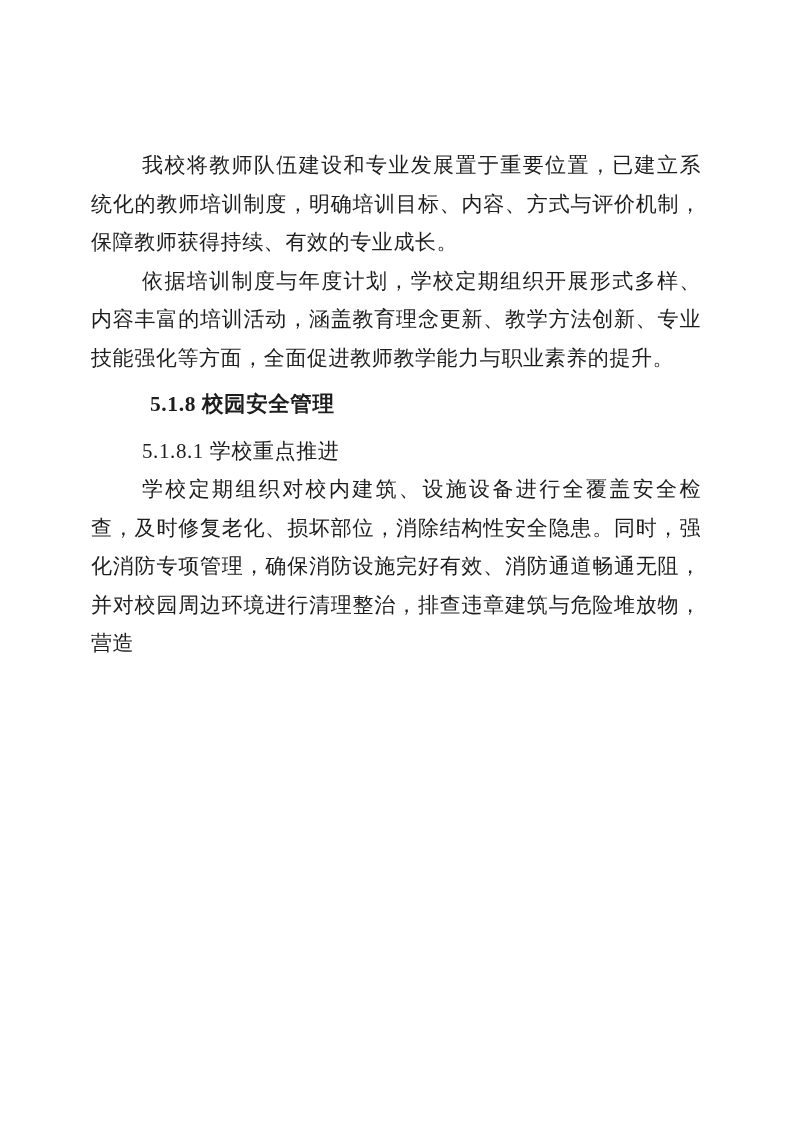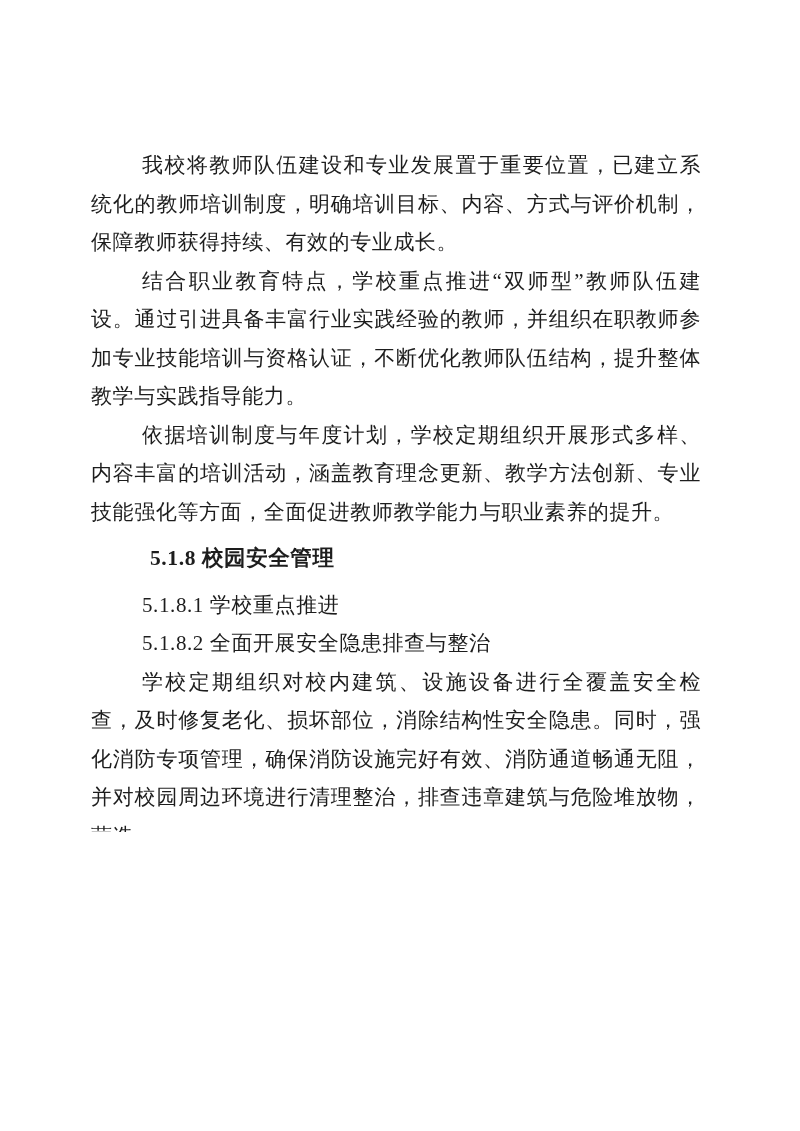--- a/index.html
+++ b/index.html
@@ -53,21 +53,19 @@
     letter-spacing: 1.5px;
     color: #2d2d2d;
   }
 </style>
 </head>
 <body>
 
 <div class="page">
   <div class="text-block">
     <p class="para">我校将教师队伍建设和专业发展置于重要位置，已建立系统化的教师培训制度，明确培训目标、内容、方式与评价机制，保障教师获得持续、有效的专业成长。</p>
-    <p class="para">结合职业教育特点，学校重点推进“双师型”教师队伍建设。通过引进具备丰富行业实践经验的教师，并组织在职教师参加专业技能培训与资格认证，不断优化教师队伍结构，提升整体教学与实践指导能力。</p>
     <p class="para">依据培训制度与年度计划，学校定期组织开展形式多样、内容丰富的培训活动，涵盖教育理念更新、教学方法创新、专业技能强化等方面，全面促进教师教学能力与职业素养的提升。</p>
     <h3 class="heading-bold">5.1.8 校园安全管理</h3>
     <p class="heading-sub">5.1.8.1 学校重点推进</p>
-    <p class="heading-sub">5.1.8.2 全面开展安全隐患排查与整治</p>
     <p class="para">学校定期组织对校内建筑、设施设备进行全覆盖安全检查，及时修复老化、损坏部位，消除结构性安全隐患。同时，强化消防专项管理，确保消防设施完好有效、消防通道畅通无阻，并对校园周边环境进行清理整治，排查违章建筑与危险堆放物，营造</p>
   </div>
   <div class="footer">— 68 —</div>
 </div>
 
 </body></html>

